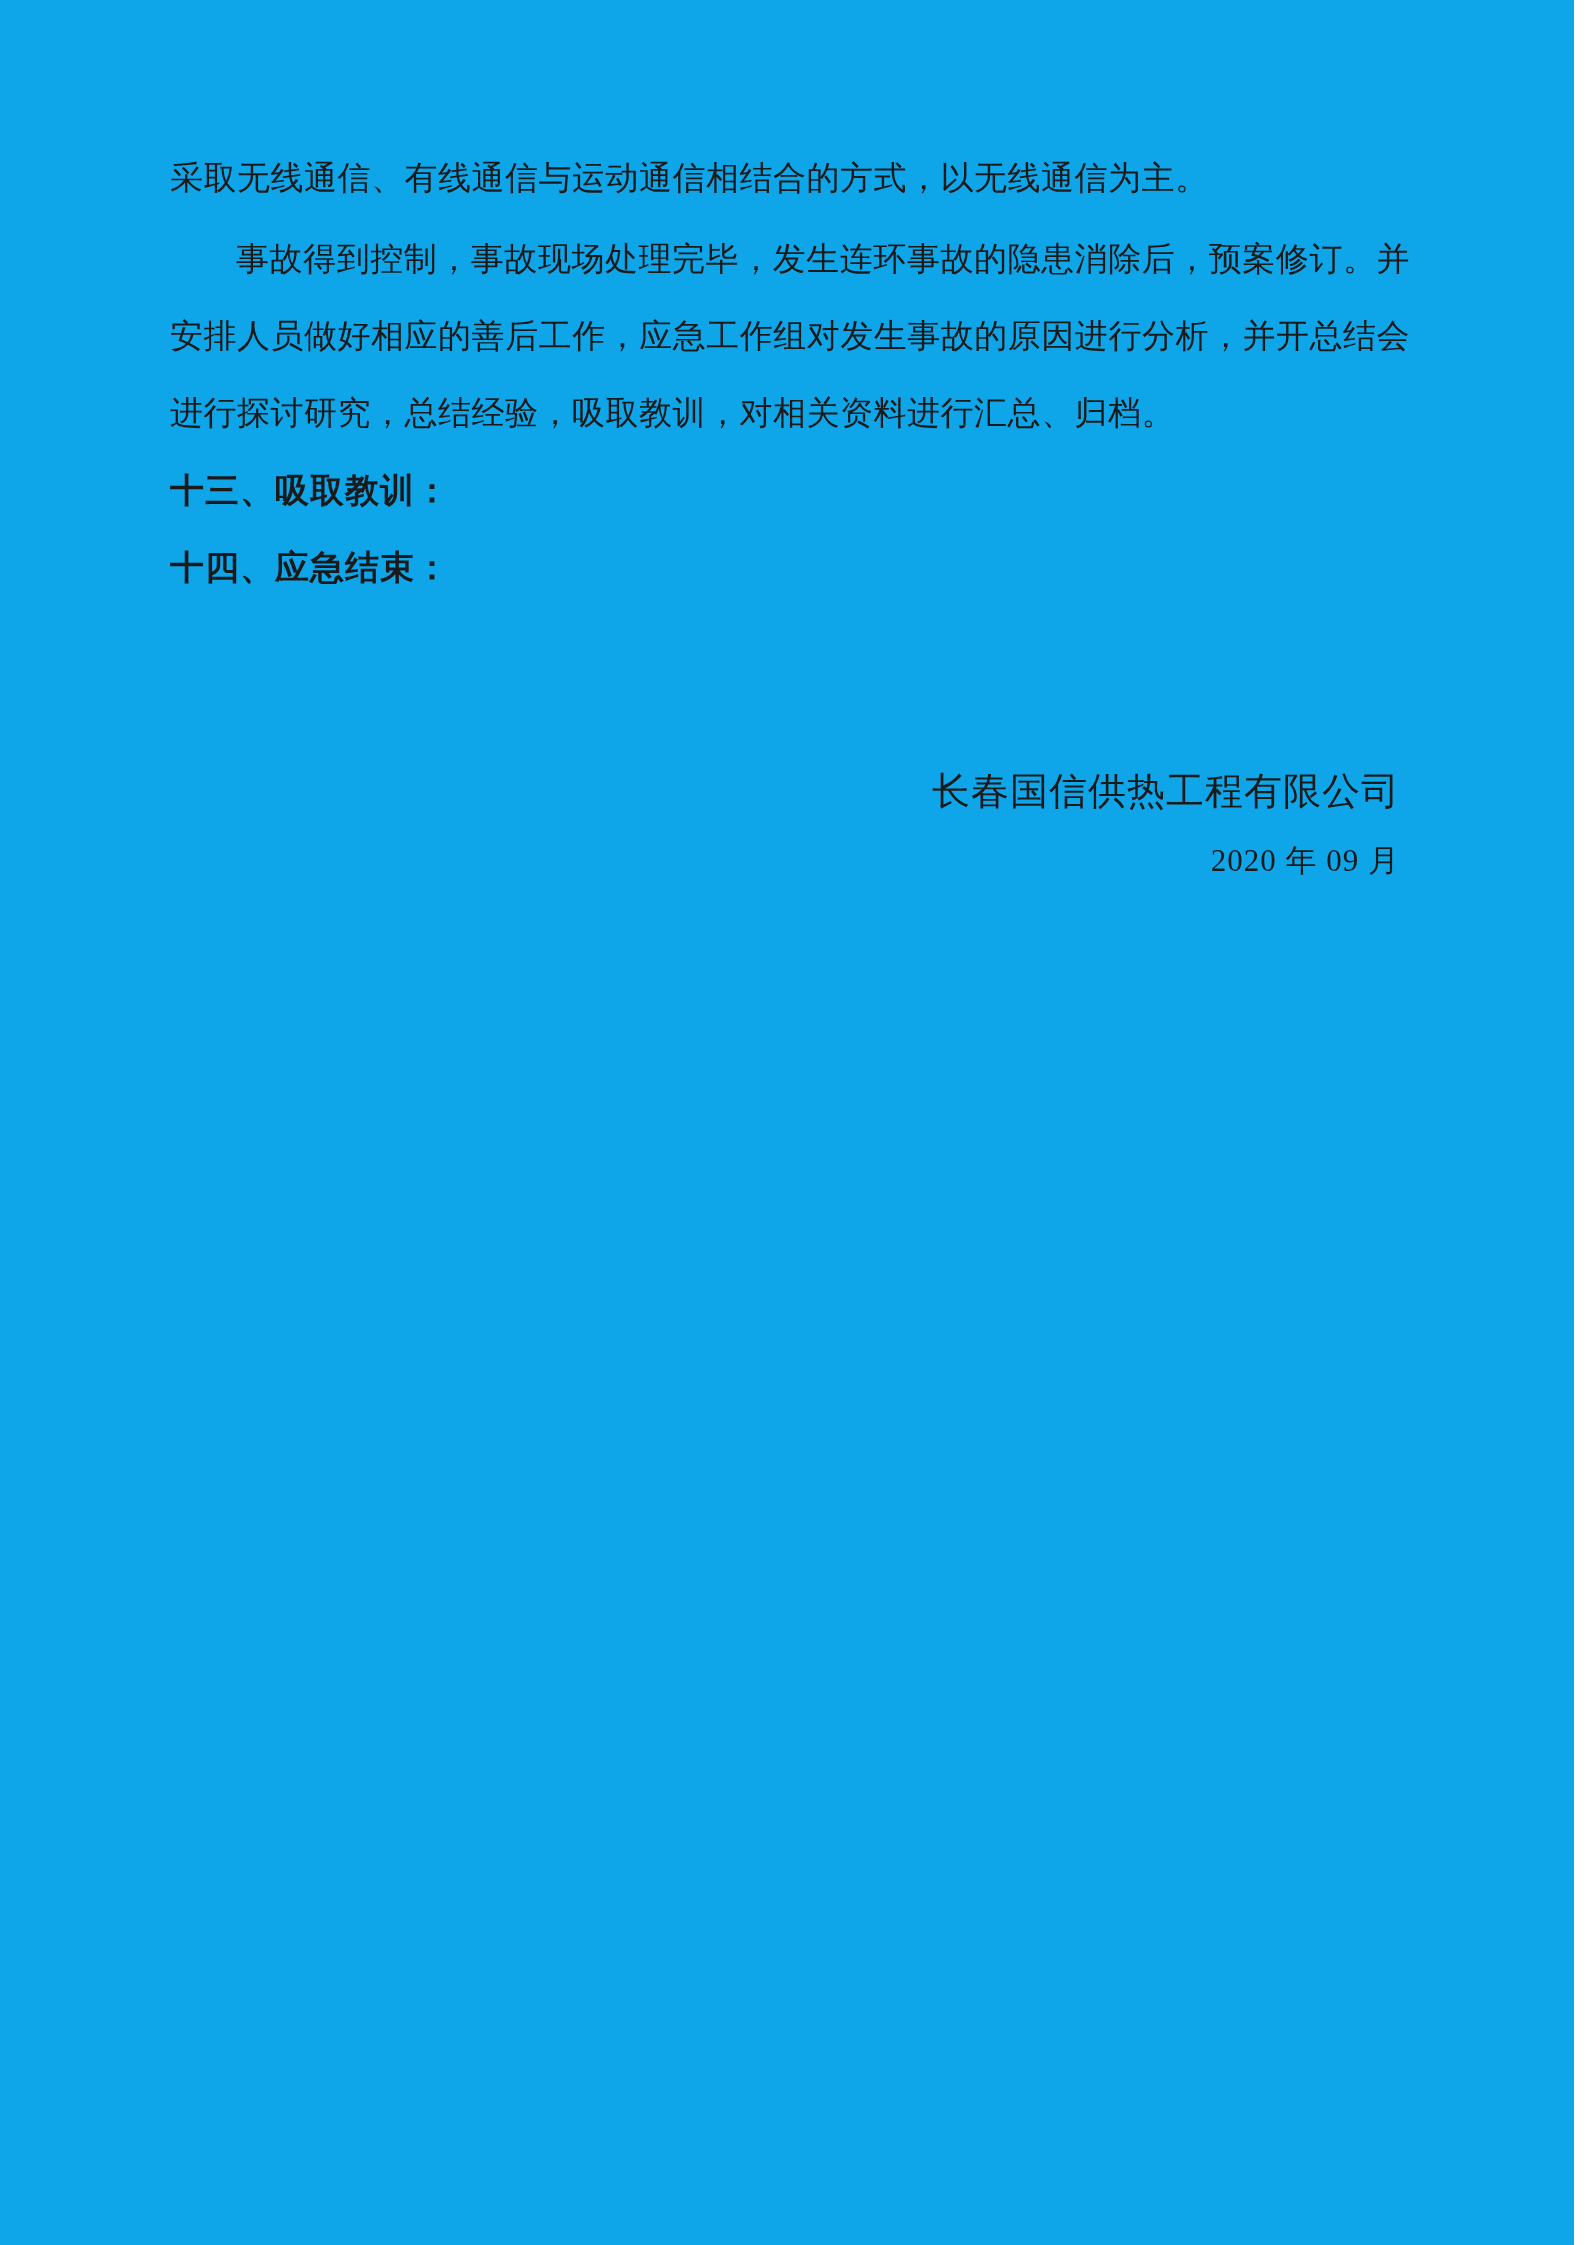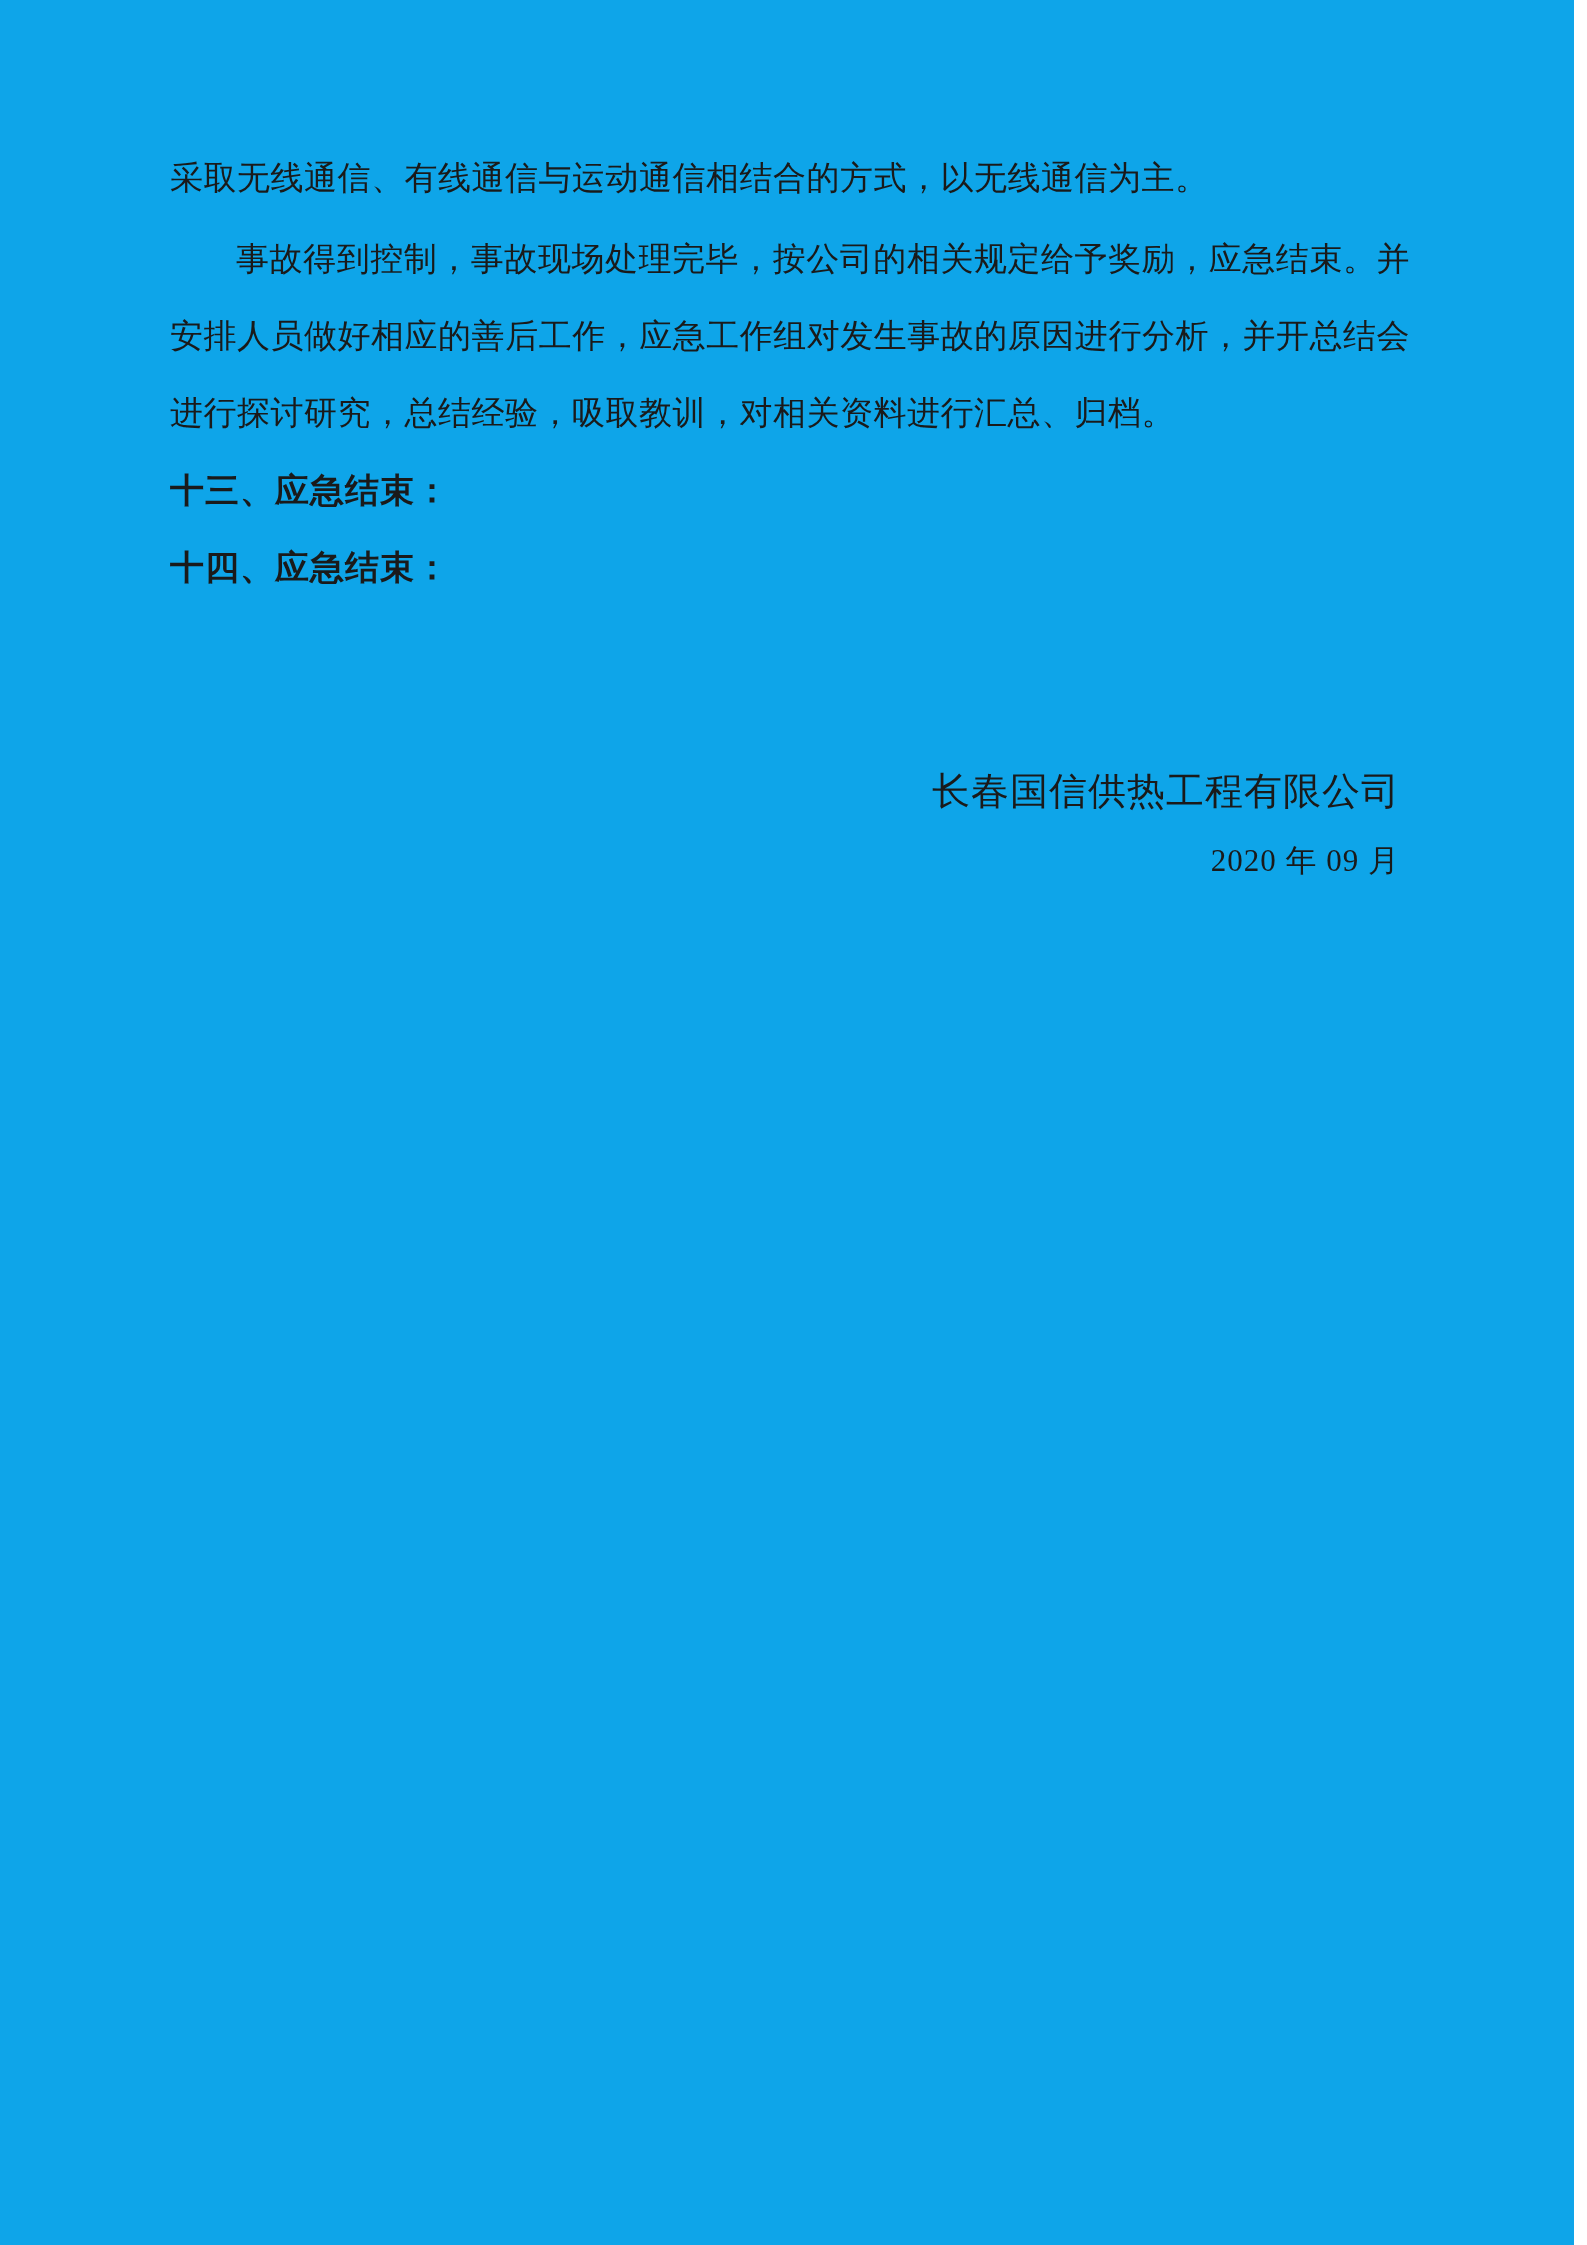--- a/index.html
+++ b/index.html
@@ -61,23 +61,23 @@
   }
 </style>
 </head>
 <body>
 
 <div class="page">
   <div class="doc-body">
 
     <p class="para lead">采取无线通信、有线通信与运动通信相结合的方式，以无线通信为主。</p>
 
-    <p class="para indent">事故得到控制，事故现场处理完毕，按公司的相关规定给予奖励，应急结束。并安排人员做好相应的善后工作，应急工作组对发生事故的原因进行分析，并开总结会进行探讨研究，总结经验，吸取教训，对相关资料进行汇总、归档。</p>
+    <p class="para indent">事故得到控制，事故现场处理完毕，发生连环事故的隐患消除后，预案修订。并安排人员做好相应的善后工作，应急工作组对发生事故的原因进行分析，并开总结会进行探讨研究，总结经验，吸取教训，对相关资料进行汇总、归档。</p>
 
-    <h2 class="heading">十三、应急结束：</h2>
+    <h2 class="heading">十三、吸取教训：</h2>
 
     <h2 class="heading">十四、应急结束：</h2>
 
     <div class="signature">
       <div class="line">长春国信供热工程有限公司</div>
       <div class="date">2020 年 09 月</div>
     </div>
 
   </div>
 </div>

